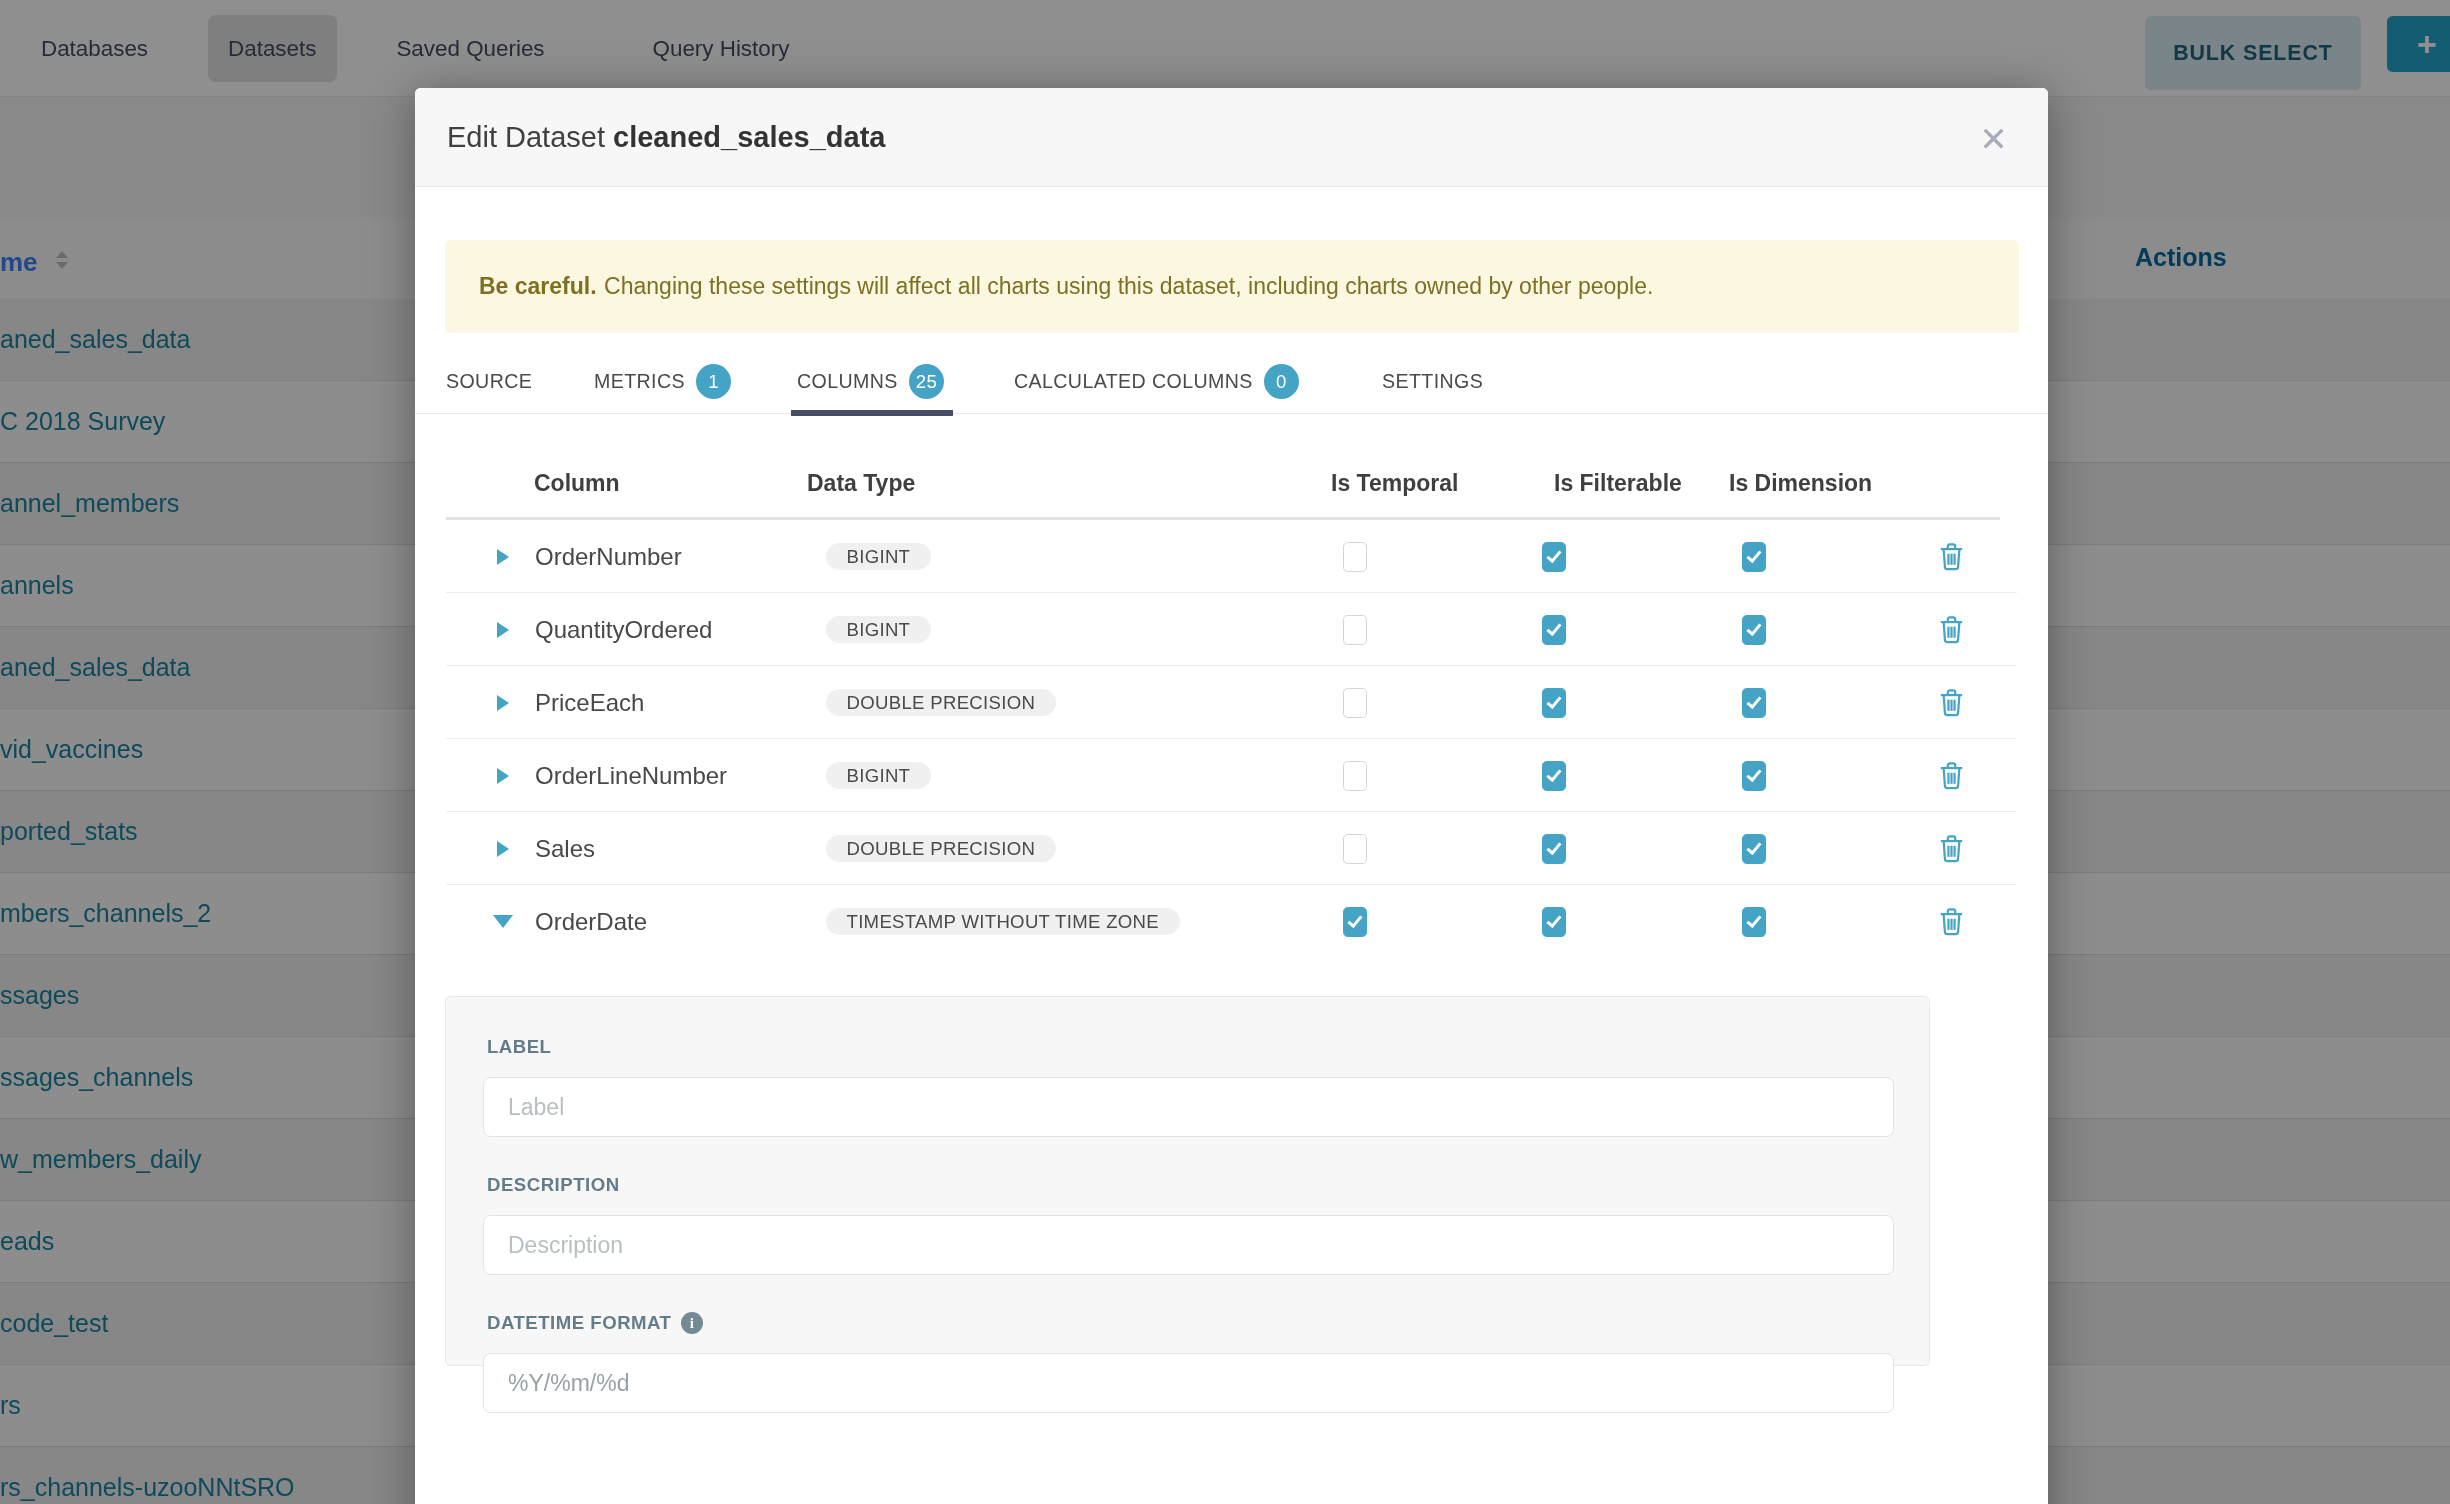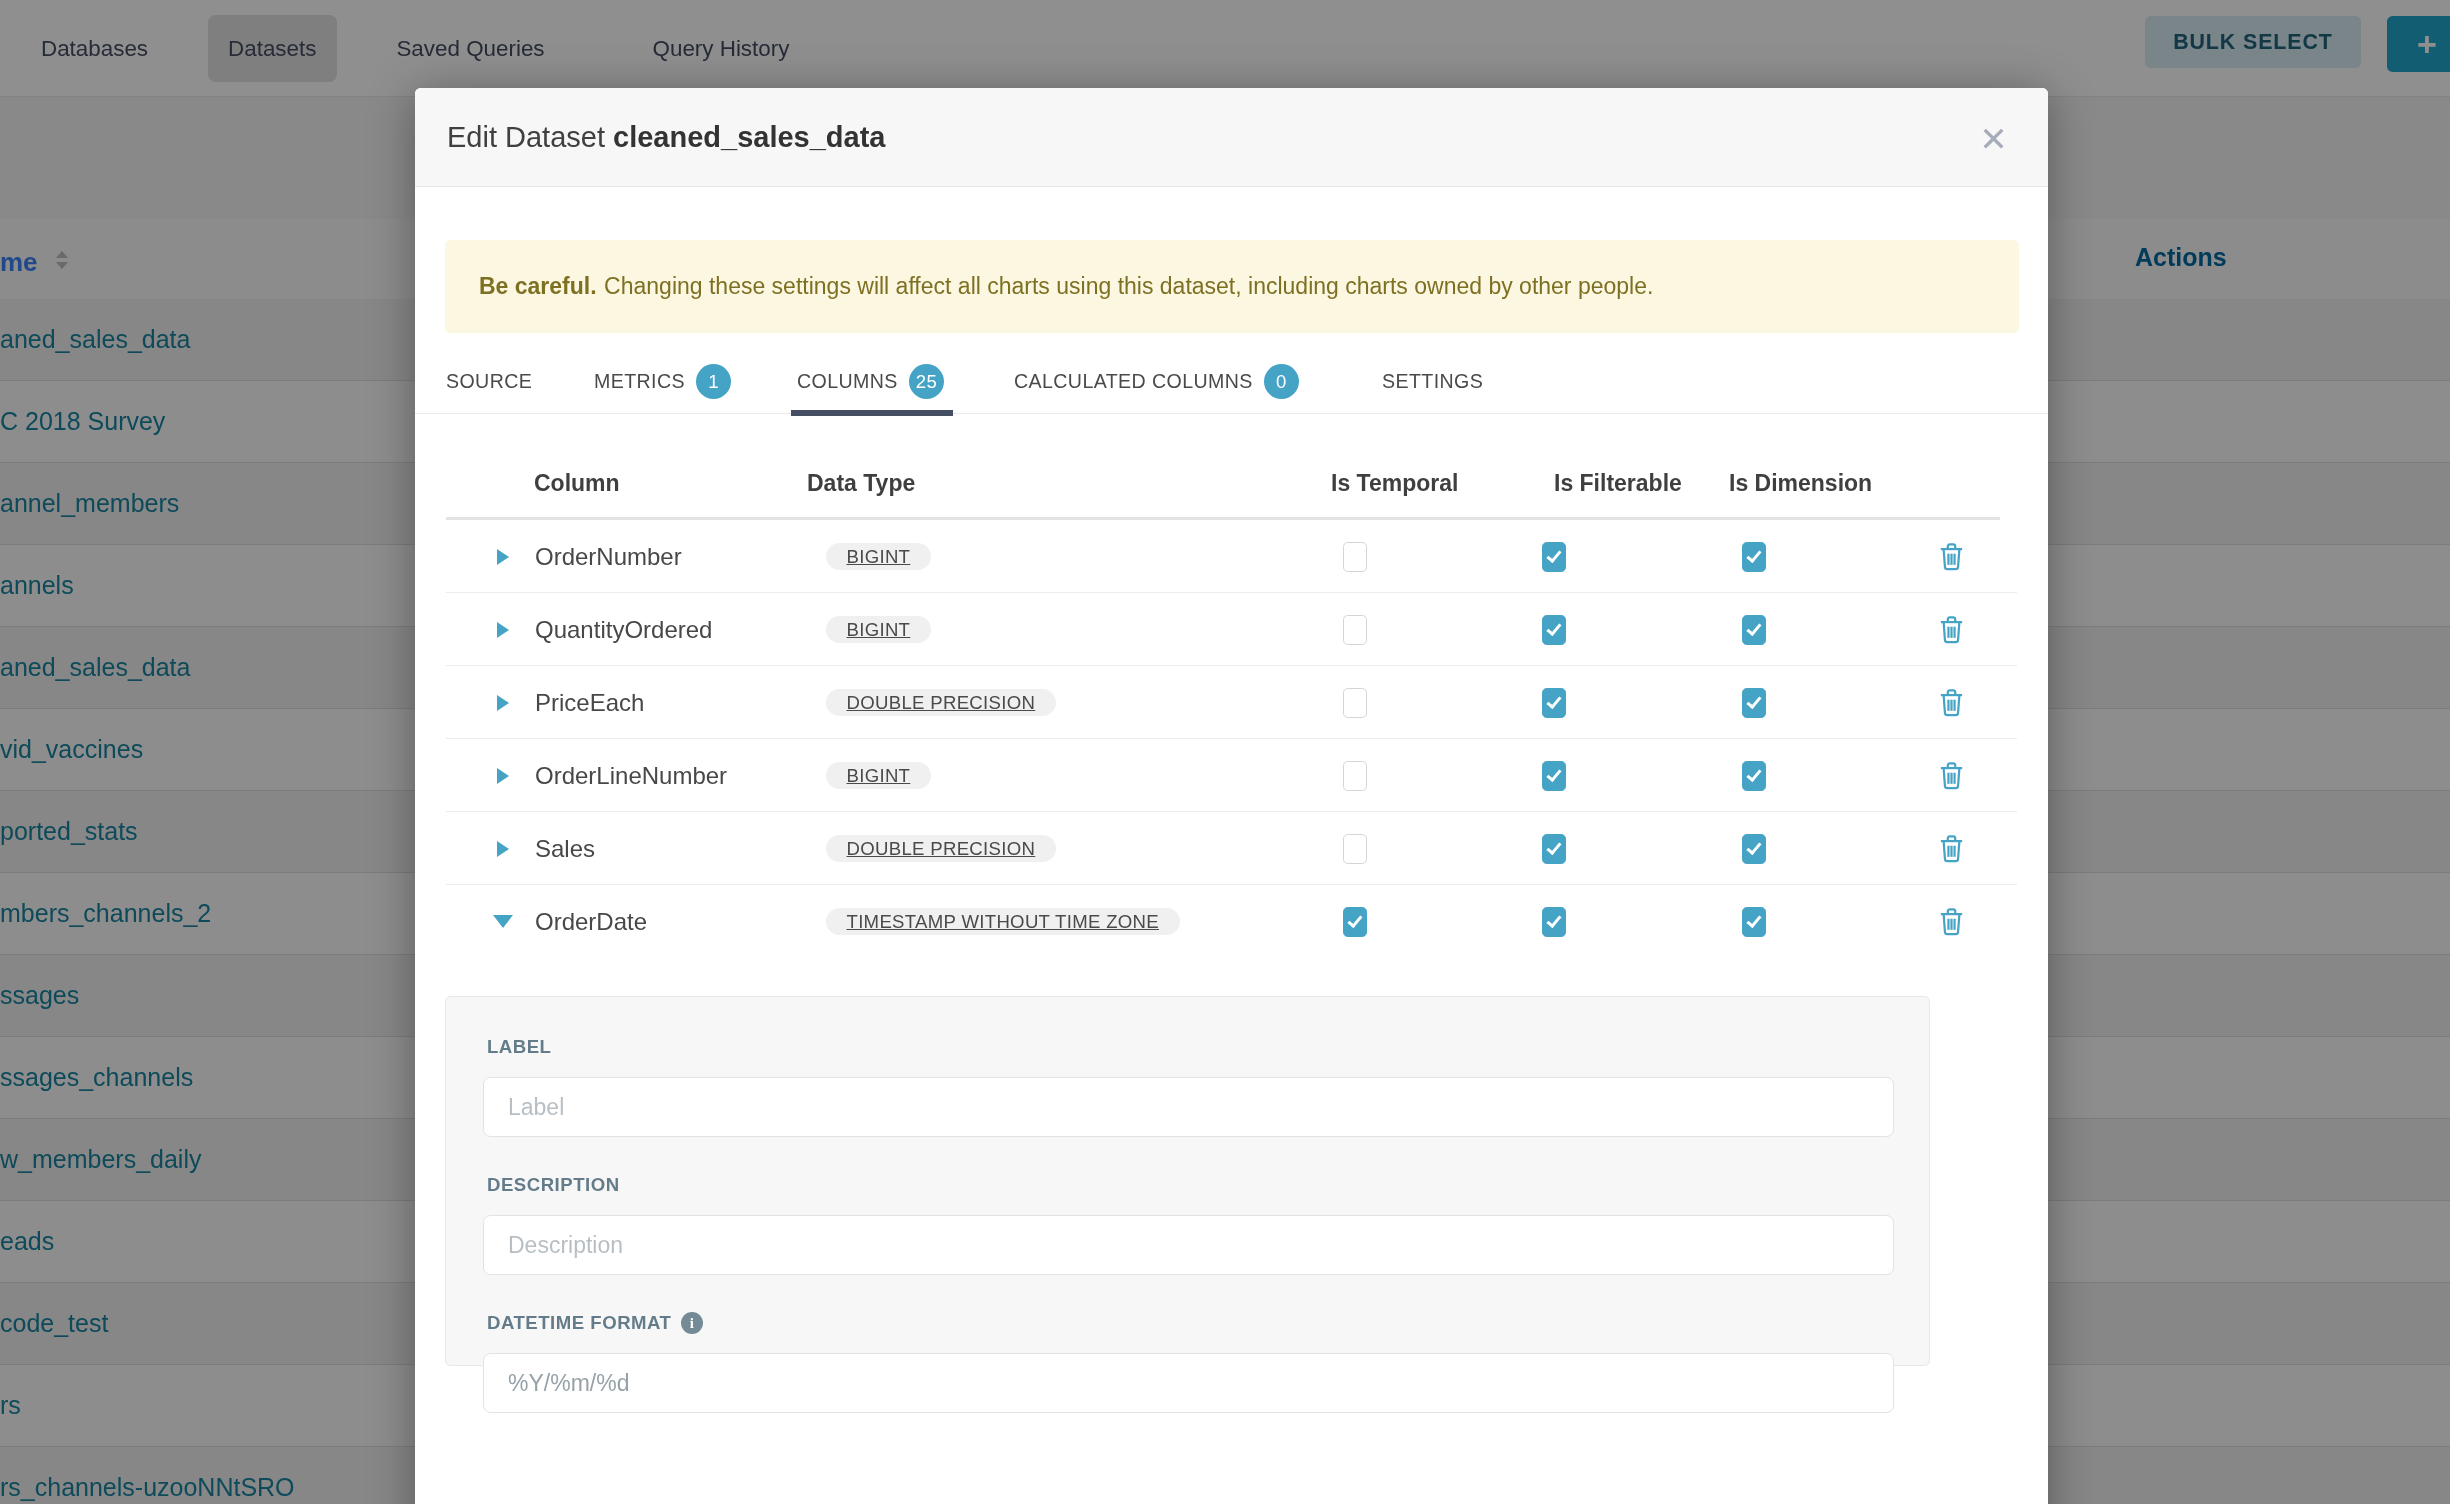--- a/index.html
+++ b/index.html
@@ -18,21 +18,21 @@
     background:#ffffff; border-bottom:0.9px solid #e8e8e8;
   }
   .nav-items { position:absolute; left:20.5px; top:0; height:97px; display:flex; align-items:center; }
   .nav-item {
     font-size:22.4px; color:#454e63; padding:20.5px 20.5px; border-radius:7.5px;
     margin-right:39px; white-space:nowrap; cursor:pointer;
   }
   .nav-item.active { background:#e2e2e2; }
   .nav-item:nth-child(4){ margin-left:28px; }
   .bulk-btn {
-    position:absolute; left:2145px; top:16px; width:216px; height:52px;
+    position:absolute; left:2145px; top:16px; width:216px; height:74px;
     background:#d9edf4; color:#20647d; font-weight:bold; font-size:21.4px;
     letter-spacing:0.9px; border:none; border-radius:5.6px; display:flex;
     align-items:center; justify-content:center; cursor:pointer;
   }
   .plus-btn {
     position:absolute; left:2387px; top:16px; width:80px; height:56px;
     background:#20a7c9; color:#ffffff; font-size:34px; font-weight:bold;
     border:none; border-radius:5.6px; display:flex; align-items:center; justify-content:center;
     cursor:pointer;
   }
@@ -116,21 +116,21 @@
   .col-row { position:relative; height:73px; border-bottom:0.9px solid #ececec; margin:0 31px 0 31px; }
   .col-row.last { border-bottom:none; }
   .cell { position:absolute; top:0; height:73px; display:flex; align-items:center; }
   .c-caret { left:43px; width:28px; justify-content:center; cursor:pointer; }
   .caret-right { width:0;height:0;border-top:8.4px solid transparent;border-bottom:8.4px solid transparent;border-left:12px solid #45a4c6; }
   .caret-exp { width:0;height:0;border-left:10.3px solid transparent;border-right:10.3px solid transparent;border-top:13px solid #45a4c6; }
   .c-name { left:89px; font-size:24px; color:#484848; }
   .c-type { left:380px; }
   .type-pill {
     background:#f0f0f0; color:#4a4a4a; font-size:18.6px; letter-spacing:0.3px;
-    height:27px; border-radius:20.5px; padding:0 20.5px; display:flex; align-items:center; white-space:nowrap;text-decoration:underline;
+    height:27px; border-radius:20.5px; padding:0 20.5px; display:flex; align-items:center; white-space:nowrap;
   }
   .c-check { width:24px; justify-content:center; }
   .c-check.t { left:897px; }
   .c-check.f { left:1096px; }
   .c-check.d { left:1296px; }
   .checkbox { width:24px; height:30px; border-radius:4.7px; background:#fff; border:1.9px solid #d5d5d5; cursor:pointer;
     display:flex; align-items:center; justify-content:center; }
   .checkbox.checked { background:#45a4c6; border-color:#45a4c6; }
   .tick { width:7.5px; height:14px; border-right:3.7px solid #fff; border-bottom:3.7px solid #fff; transform:rotate(40deg); margin-top:-3.7px; }
   .c-trash { left:1491px; width:28px; justify-content:center; cursor:pointer; }

